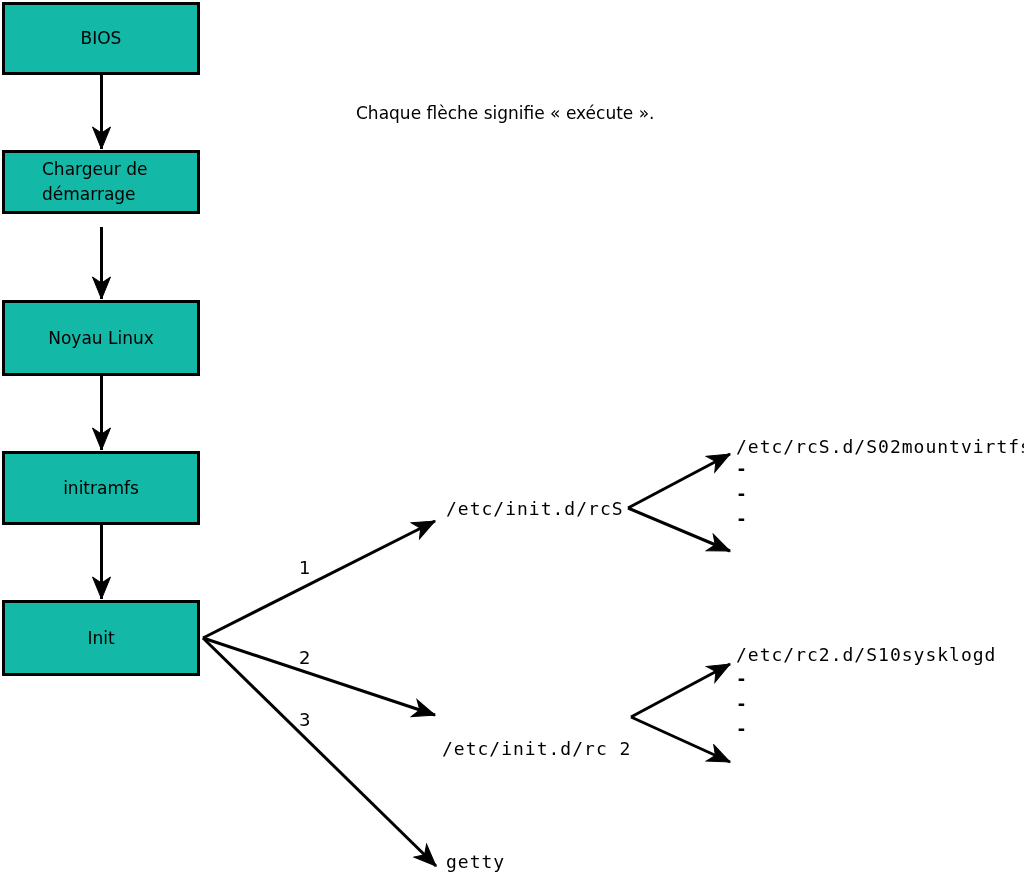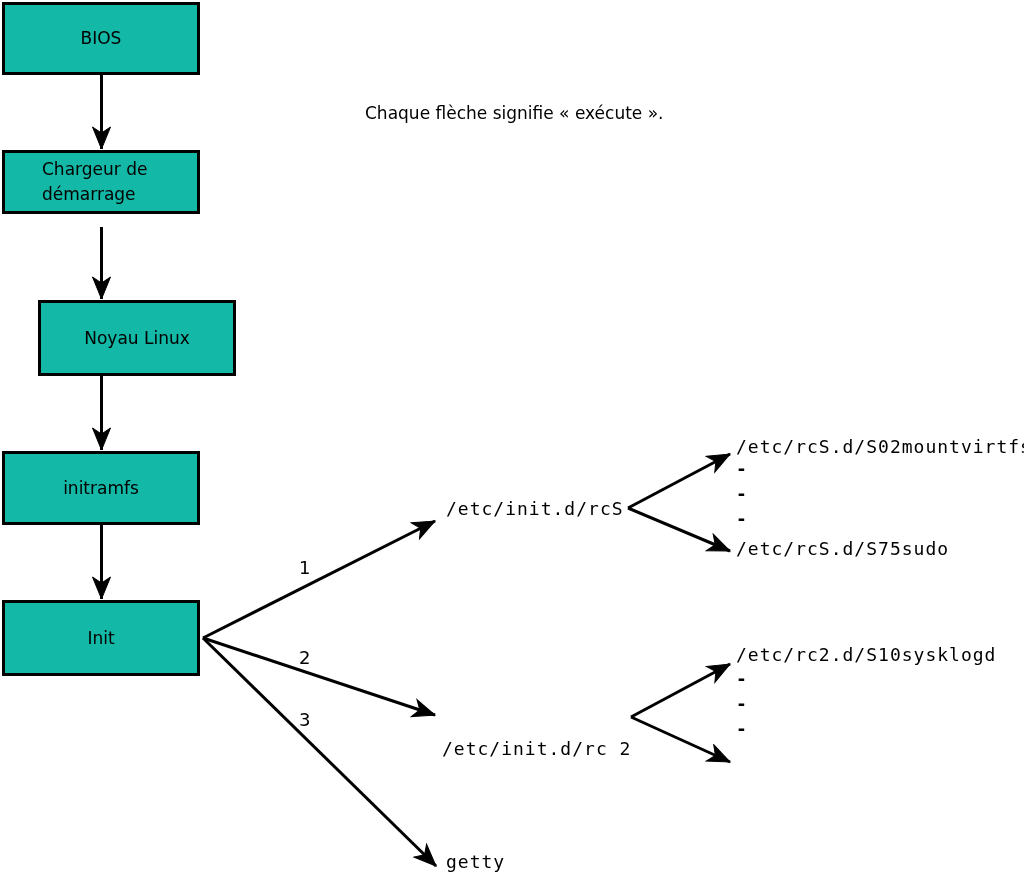--- a/index.html
+++ b/index.html
@@ -84,47 +84,46 @@
     <line x1="631" y1="717" x2="730" y2="664" stroke="#000000" stroke-width="3" marker-end="url(#arrowhead)"></line>
     <line x1="631" y1="717" x2="730" y2="762" stroke="#000000" stroke-width="3" marker-end="url(#arrowhead)"></line>
   </svg>
 
   <div class="node-box" style="top:2px;   height:73px;">
     <span class="label-wrap">BIOS</span>
   </div>
   <div class="node-box wrap" style="top:150px; height:64px;">
     <span class="label-wrap">Chargeur de démarrage</span>
   </div>
-  <div class="node-box" style="top:300px; height:76px;margin-left:36px;">
+  <div class="node-box" style="top:300px; height:76px;">
     <span class="label-wrap">Noyau Linux</span>
   </div>
   <div class="node-box" style="top:451px; height:74px;">
     <span class="label-wrap">initramfs</span>
   </div>
   <div class="node-box" style="top:600px; height:76px;">
     <span class="label-wrap">Init</span>
   </div>
 
-  <div class="free-label" style="left:365px; top:103px;">Chaque flèche signifie « exécute ».</div>
+  <div class="free-label" style="left:356px; top:103px;">Chaque flèche signifie « exécute ».</div>
 
   <div class="free-label branch-num" style="left:299px; top:557px;">1</div>
   <div class="free-label branch-num" style="left:299px; top:647px;">2</div>
   <div class="free-label branch-num" style="left:299px; top:709px;">3</div>
 
   <div class="free-label mono" style="left:446px; top:498px;">/etc/init.d/rcS</div>
   <div class="free-label mono" style="left:442px; top:738px;">/etc/init.d/rc 2</div>
   <div class="free-label mono" style="left:446px; top:851px;">getty</div>
 
   <div class="free-label mono" style="left:736px; top:436px;">/etc/rcS.d/S02mountvirtfs</div>
   <div class="dots" style="left:736px; top:456px;">
     <div>-</div>
     <div>-</div>
     <div>-</div>
   </div>
-  <div class="free-label mono" style="left:736px; top:538px;">/etc/rcS.d/S75sudo</div>
 
   <div class="free-label mono" style="left:736px; top:644px;">/etc/rc2.d/S10sysklogd</div>
   <div class="dots" style="left:736px; top:666px;">
     <div>-</div>
     <div>-</div>
     <div>-</div>
   </div>
 
 </div>
 

